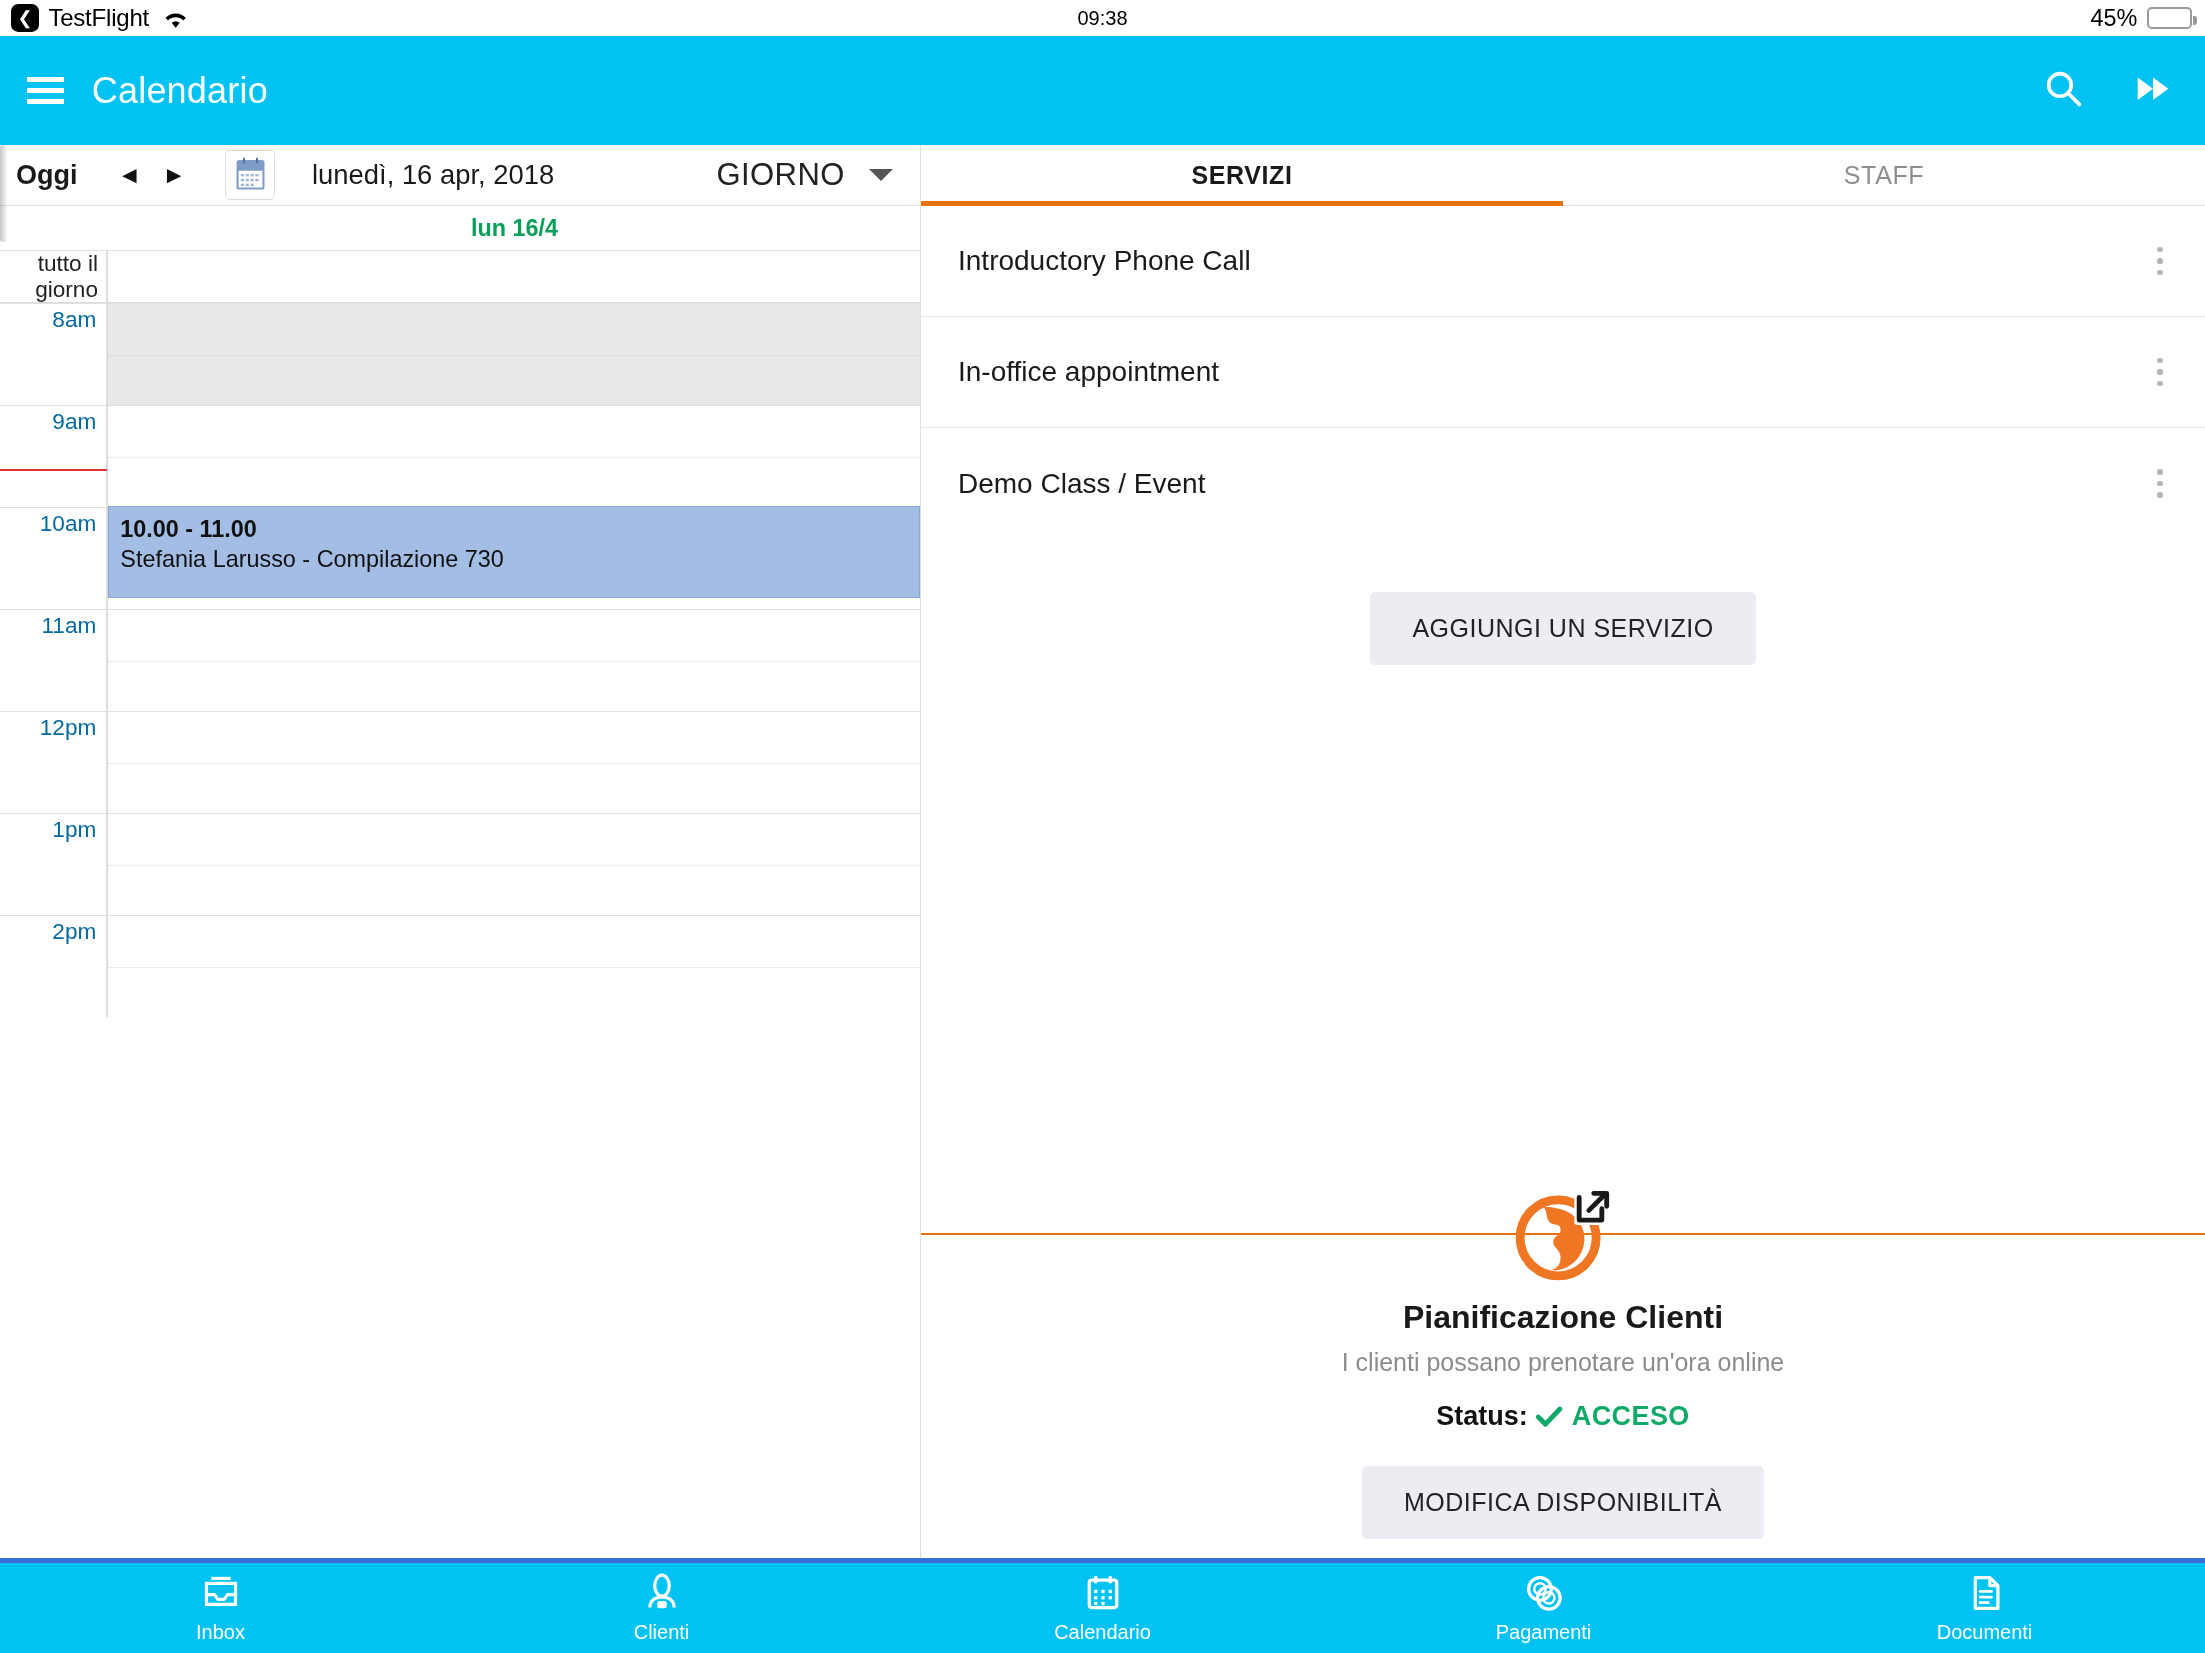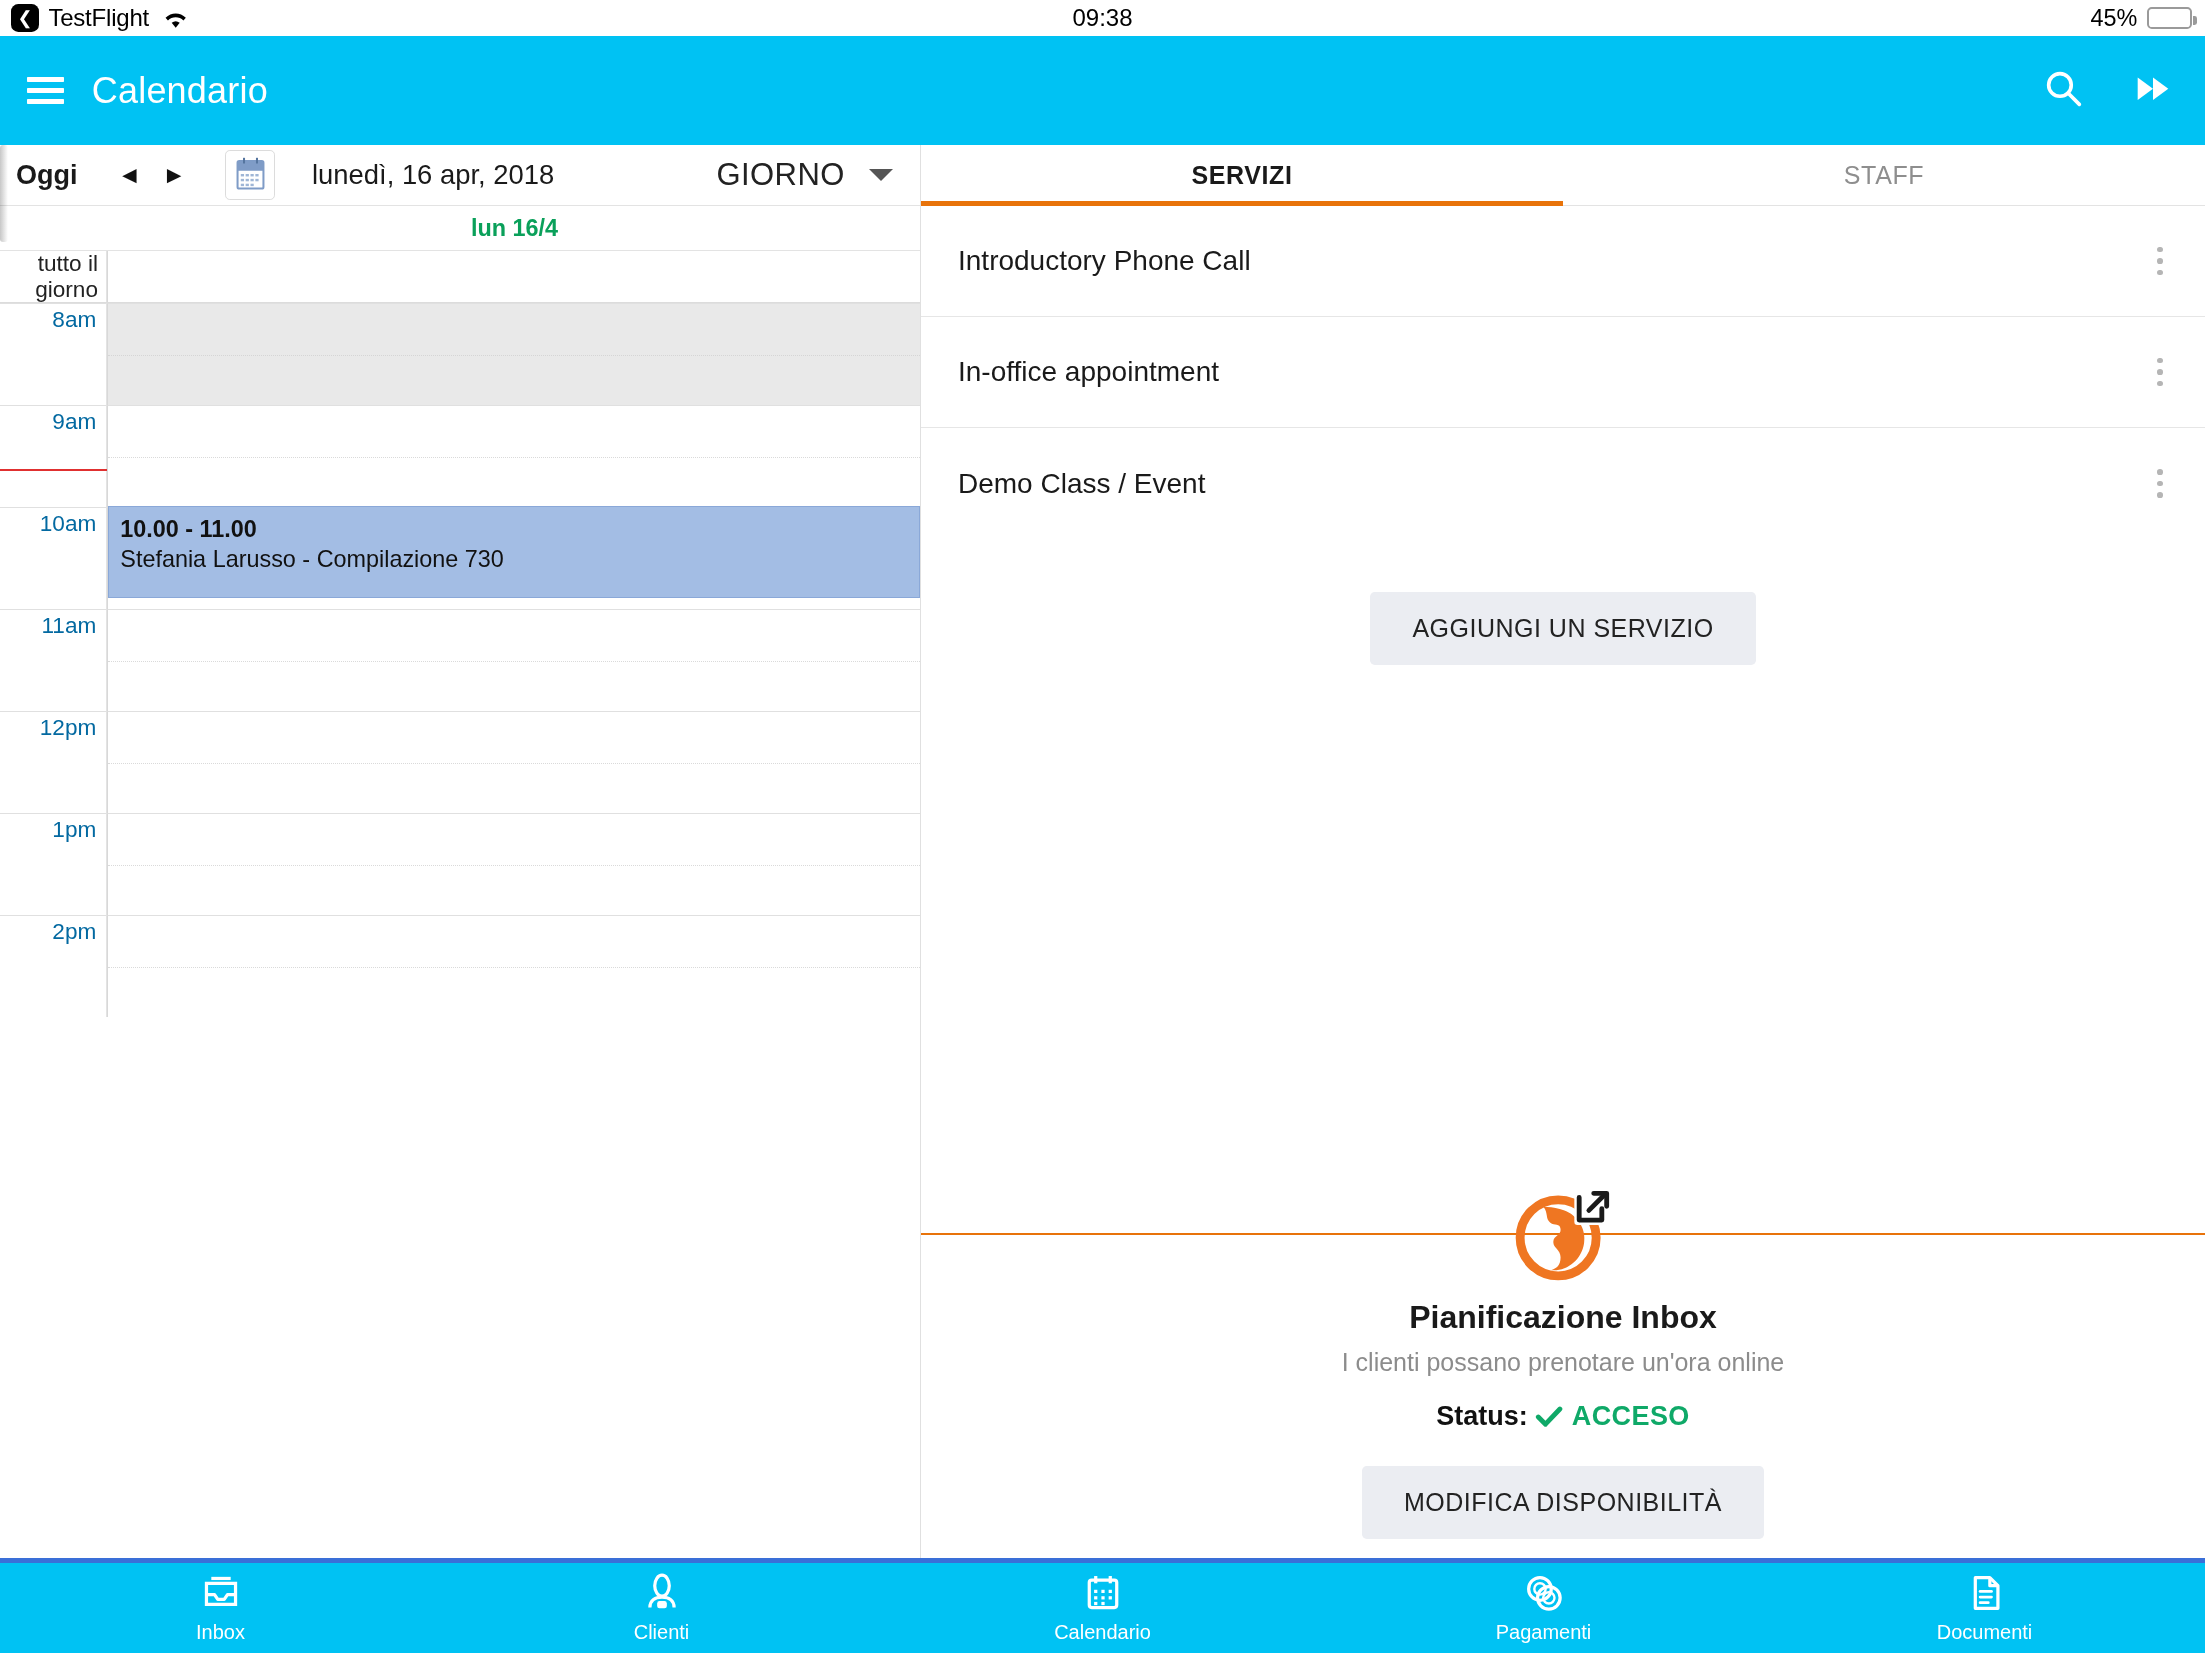--- a/index.html
+++ b/index.html
@@ -21,21 +21,21 @@
   .sb-left { display: flex; align-items: center; padding-left: 11.3px; gap: 9.7px; }
   .sb-back {
     width: 27.4px; height: 27.4px; border-radius: 7.3px; background: #000;
     display: flex; align-items: center; justify-content: center;
     color: #fff; font-size: 18px; line-height: 1;
   }
   .sb-app { font-size: 24px; letter-spacing: -0.2px; }
   .sb-wifi { margin-left: 3.2px; display:flex; align-items:center; }
   .sb-center {
     position: absolute; left: 0; right: 0; text-align: center;
-    font-size: 24px; font-weight: 400;
+    font-size: 20px; font-weight: 400;
   }
   .sb-right {
     margin-left: auto; padding-right: 13px;
     display: flex; align-items: center; gap: 9.7px; font-size: 23.4px;
   }
   .battery {
     width: 45px; height: 22px; border: 2.4px solid #9a9a9a; border-radius: 4.8px;
     position: relative; padding: 1.6px;
   }
   .battery::after {
@@ -401,21 +401,21 @@
             <circle cx="62" cy="74" r="47" fill="none" stroke="#ef7622" stroke-width="11"></circle>
             <path d="M44 36c6 8 2 14 8 19s12 0 13 8-9 8-9 16 9 9 9 19-5 14-12 16c20 2 38-13 41-33 3-18-8-35-25-41-8-3-17-5-25-4z" fill="#ef7622"></path>
             <path d="M38 50c3 7 9 8 12 14s-3 12-9 11-8-8-9-15 3-10 6-10z" fill="#ef7622" opacity="0"></path>
             <rect x="82" y="14" width="44" height="44" rx="4" fill="#fff"></rect>
             <path d="M88 24v28h28V38" fill="none" stroke="#1a1a1a" stroke-width="6" stroke-linecap="round" stroke-linejoin="round"></path>
             <line x1="100" y1="40" x2="120" y2="20" stroke="#1a1a1a" stroke-width="6" stroke-linecap="round"></line>
             <polyline points="106,19 122,19 122,35" fill="none" stroke="#1a1a1a" stroke-width="6" stroke-linecap="round" stroke-linejoin="round"></polyline>
           </svg>
         </div>
       </div>
-      <div class="online-title">Pianificazione Inbox</div>
+      <div class="online-title">Pianificazione Clienti</div>
       <div class="online-sub">I clienti possano prenotare un'ora online</div>
       <div class="online-status">
         <span class="lbl">Status:</span>
         <span>
           <svg width="29" height="24" viewBox="0 0 36 30" style="vertical-align:-4px">
               <polyline points="4,15 13,24 31,5" fill="none" stroke="#0fa968" stroke-width="6" stroke-linecap="round" stroke-linejoin="round"></polyline>
             </svg>
         </span>
         <span class="val">ACCESO</span>
       </div>

